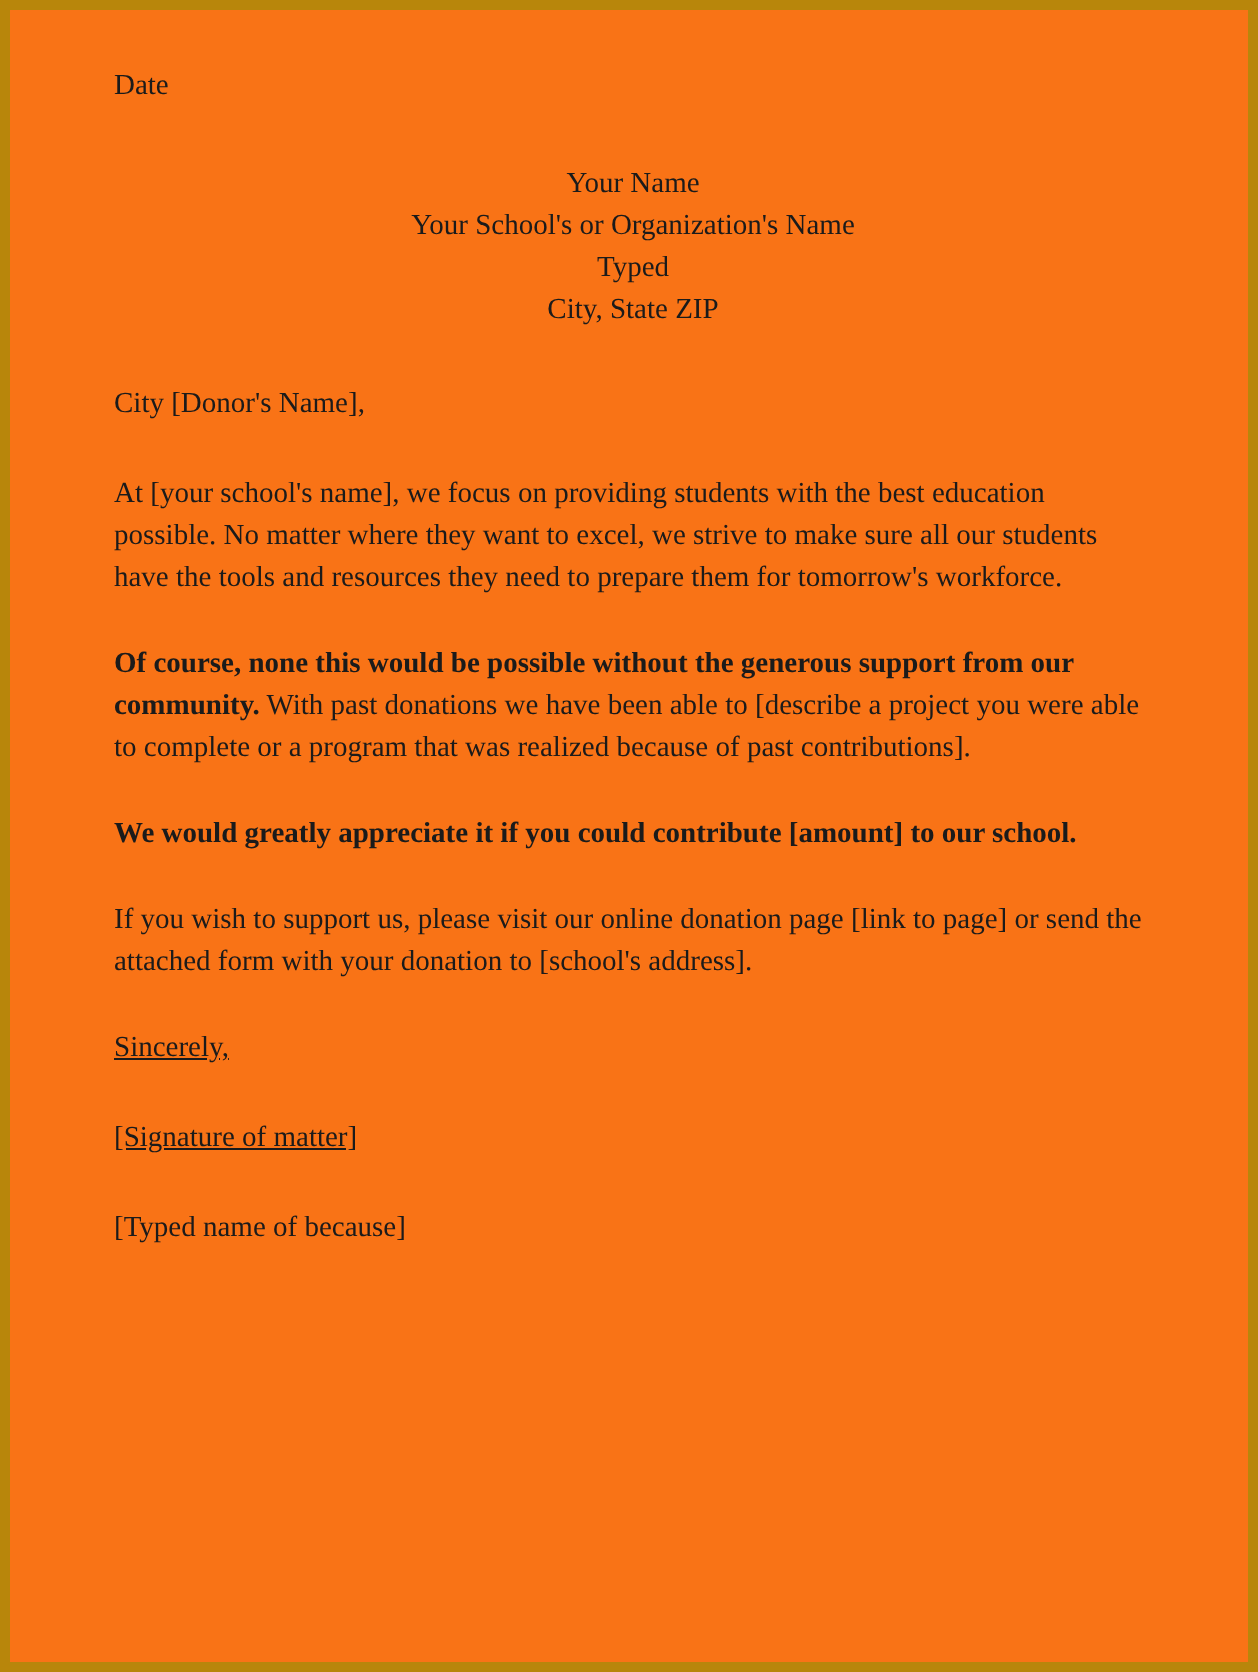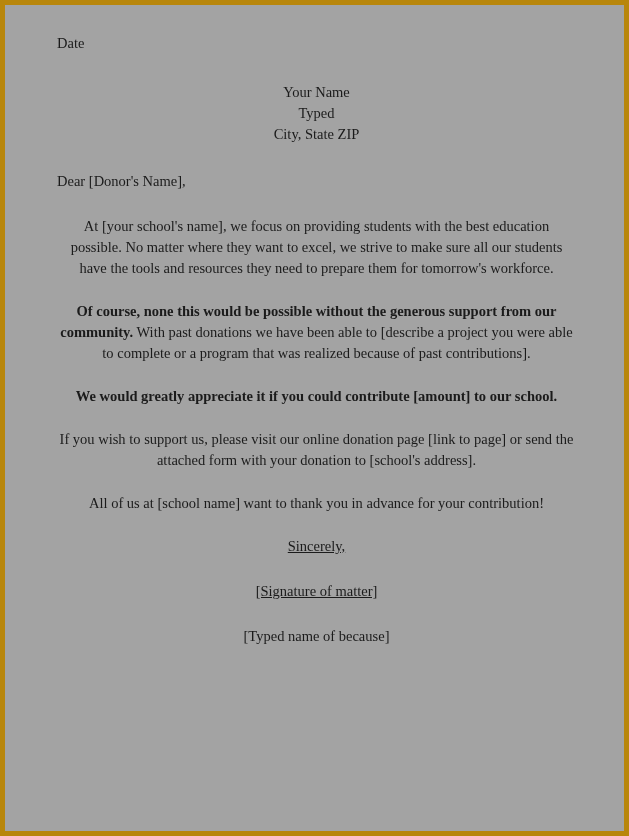--- a/index.html
+++ b/index.html
@@ -10,21 +10,21 @@
     width: 629px;
     height: 836px;
     background: #ffffff;
     font-family: "Liberation Serif", serif;
   }
   .page-frame {
     box-sizing: border-box;
     width: 629px;
     height: 836px;
     border: 5px solid #b8860b;
-    background: #a3a3a3;
+    background: #f97316;
     padding: 0;
     position: relative;
     overflow: hidden;
   }
   .letter {
     box-sizing: border-box;
     padding: 28px 48px 40px 52px;
     color: #1b1b1b;
     font-size: 14.5px;
     line-height: 1.45;
@@ -40,56 +40,56 @@
     text-align: center;
   }
   .blk.salut {
     margin-bottom: 24px;
   }
   .addr-line {
     display: block;
   }
   .para {
     margin: 0 0 22px 0;
-    text-align: center;
+    text-align: left;
   }
   b, .bold {
     font-weight: bold;
   }
   .sig-space {
     margin-bottom: 24px;
     text-decoration: underline;
   }
 </style>
 </head>
 <body>
 
 <div class="page-frame">
   <div class="letter">
 
     <div class="blk date">Date</div>
 
     <div class="blk addr">
       <span class="addr-line">Your Name</span>
+      <span class="addr-line">Your School's or Organization's Name</span>
       <span class="addr-line">Typed</span>
       <span class="addr-line">City, State ZIP</span>
     </div>
 
-    <div class="blk salut">Dear [Donor's Name],</div>
+    <div class="blk salut">City [Donor's Name],</div>
 
     <p class="para">At [your school's name], we focus on providing students with the best education possible. No matter where they want to excel, we strive to make sure all our students have the tools and resources they need to prepare them for tomorrow's workforce.</p>
 
     <p class="para"><b>Of course, none this would be possible without the generous support from our community.</b><span> With past donations we have been able to [describe a project you were able to complete or a program that was realized because of past contributions].</span></p>
 
 
     <p class="para"><b>We would greatly appreciate it if you could contribute [amount] to our school.</b></p>
 
     <p class="para">If you wish to support us, please visit our online donation page [link to page] or send the attached form with your donation to [school's address].</p>
 
-    <p class="para">All of us at [school name] want to thank you in advance for your contribution!</p>
 
     <p class="para sig-space">Sincerely,</p>
 
     <p class="para sig-space">[Signature of matter]</p>
 
     <p class="para">[Typed name of because]</p>
 
   </div>
 </div>
 

